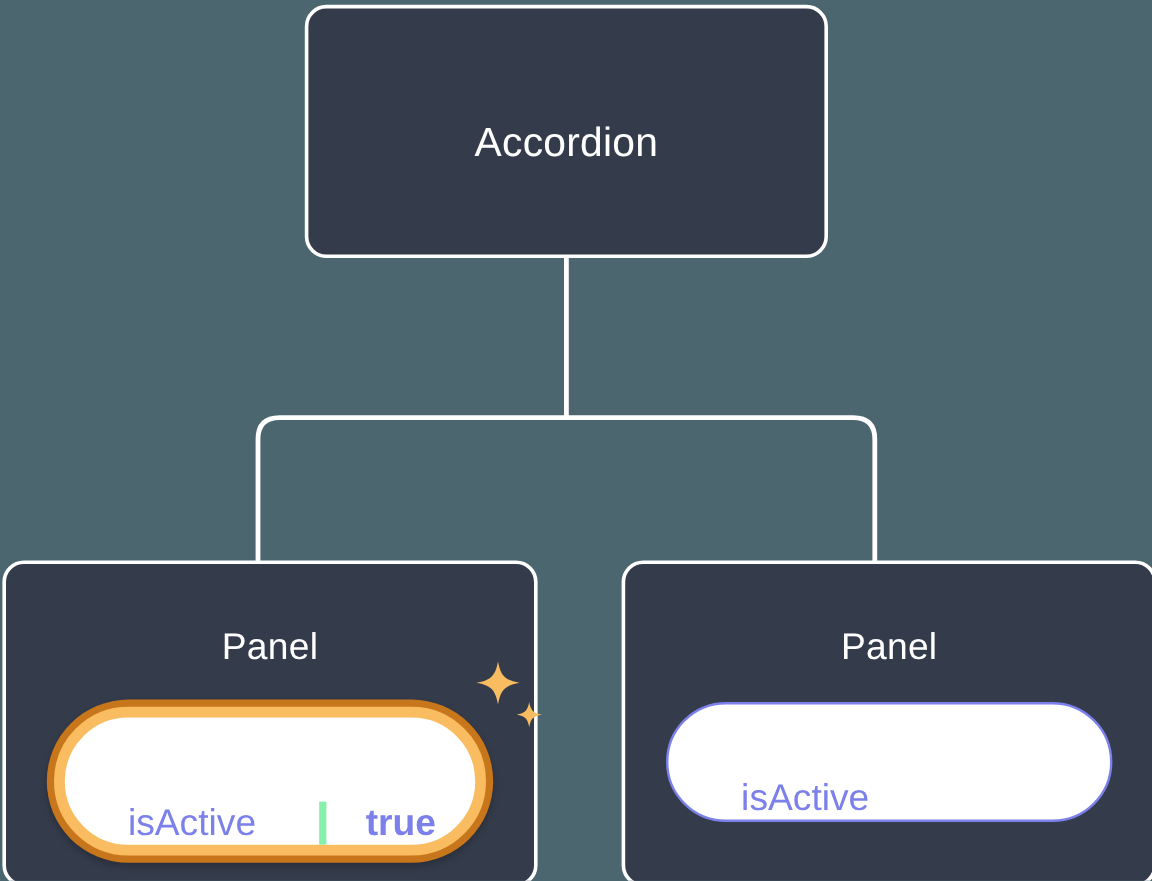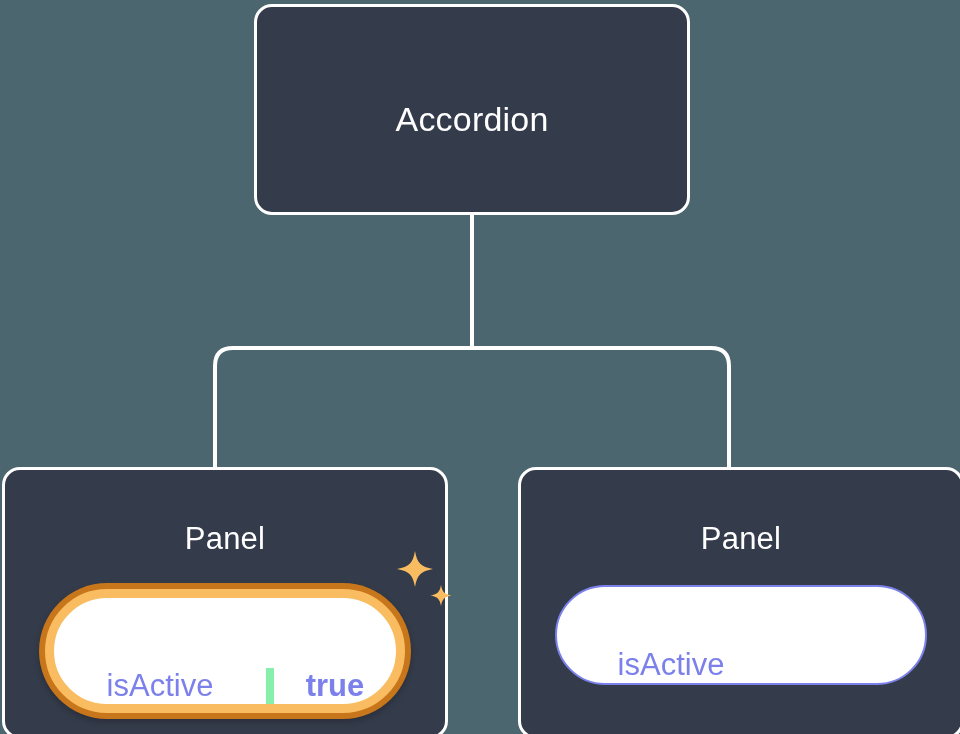--- a/index.html
+++ b/index.html
@@ -116,21 +116,21 @@
   }
   .pill.highlight {
     border: 9px solid #f9bc60;
     height: 124px;
     width: 360px;
   }
   .pill.highlight .pill-cell { font-size: 31px; }
   .pill.highlight .pill-cell.name  { flex: 0 0 212px; }
   .pill.highlight .pill-cell.value {
     flex: 1 1 auto;
-    border-left: 8px solid #86efac;
+    border-left: 6px solid #86efac;
     font-weight: 700;
   }
 
   
   .sparkles {
     position: absolute;
     right: -46px;
     top: -34px;
     width: 64px;
     height: 72px;

